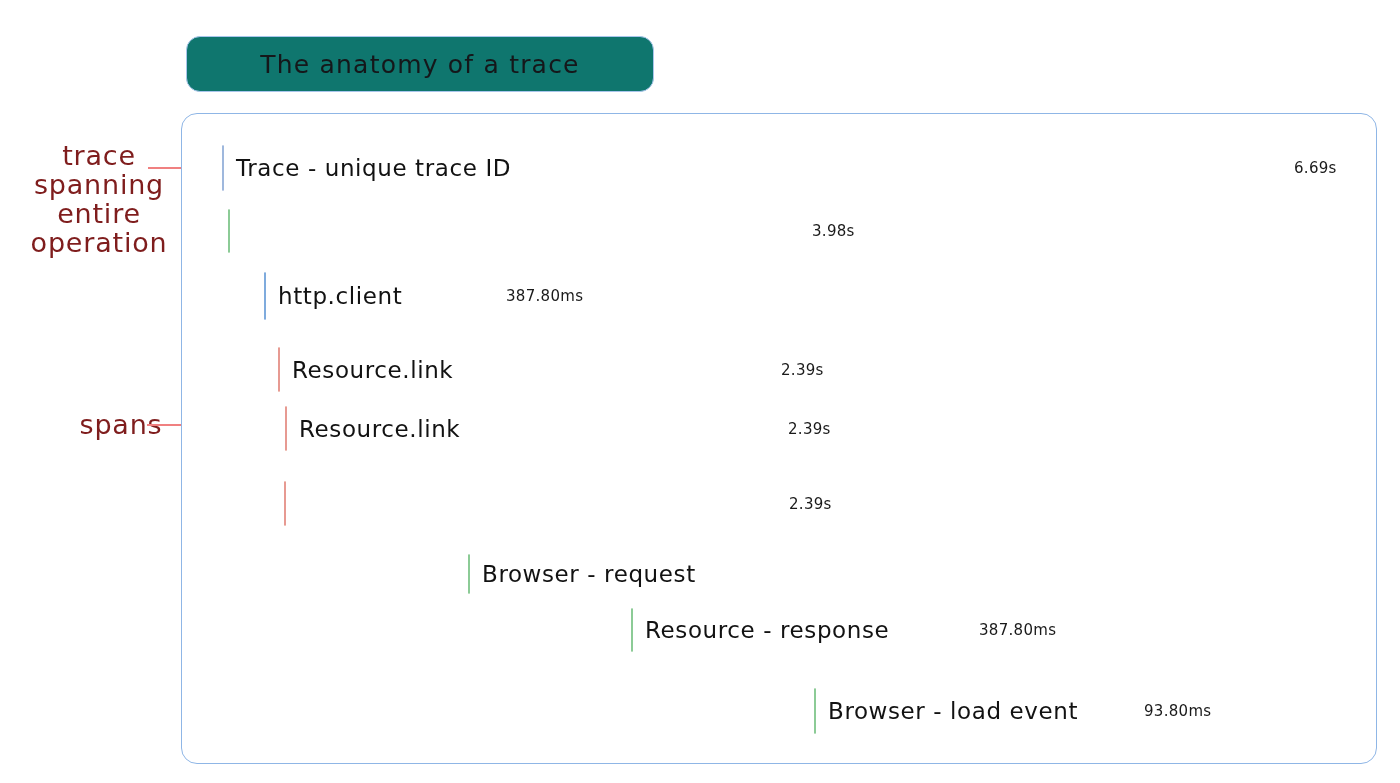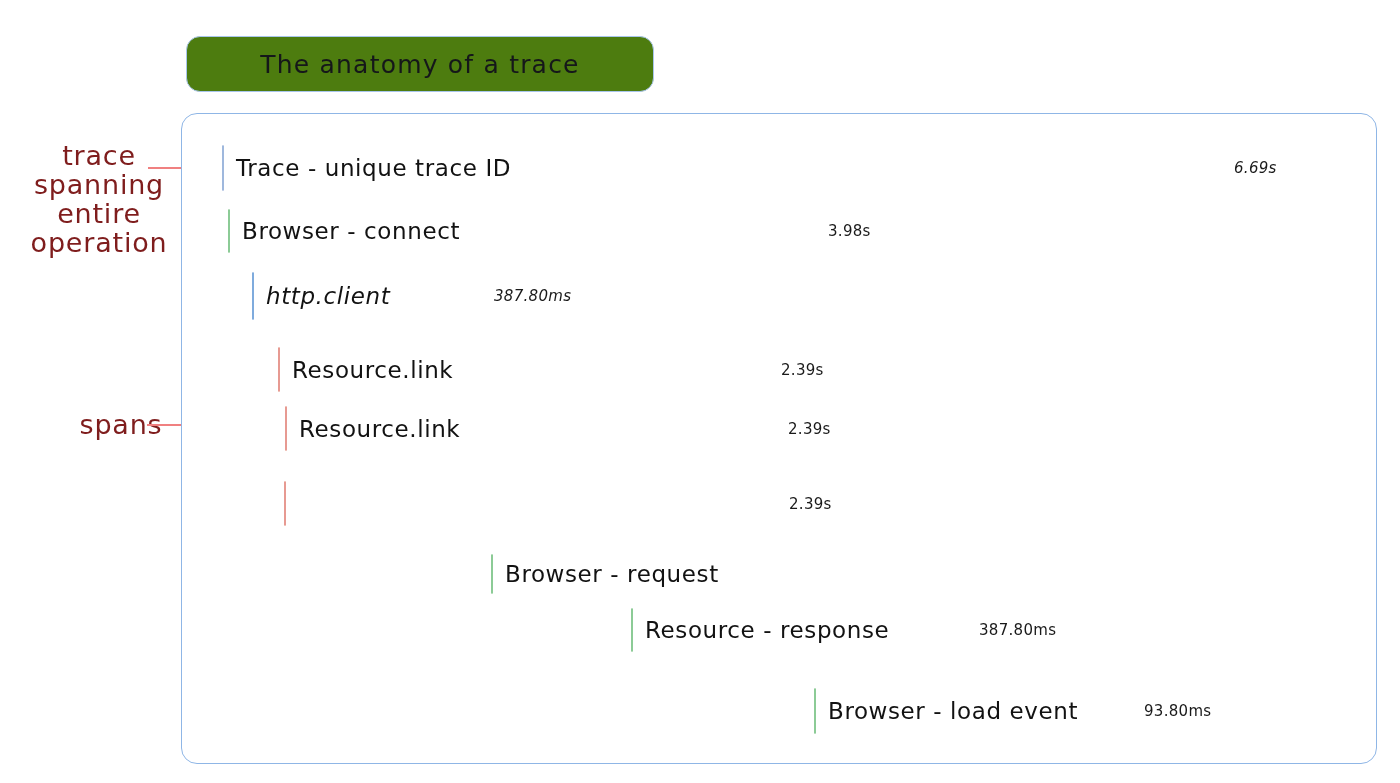--- a/index.html
+++ b/index.html
@@ -21,21 +21,21 @@
   .abs { position: absolute; box-sizing: border-box; }
 
   
   #title-box {
     left: 186px;
     top: 36px;
     width: 468px;
     height: 56px;
     border: 1.6px solid #a9c6ec;
     border-radius: 14px;
-    background: #4d7c0f;
+    background: #0f766e;
     display: flex;
     align-items: center;
     justify-content: center;
   }
   #title-text {
     font-size: 25px;
     letter-spacing: 1.2px;
     color: #15171a;
     white-space: nowrap;
   }
@@ -157,47 +157,46 @@
 
 <div class="leader-h" style="left:147px; top:424px; width:67px;"></div>
 <div class="spans-rail" style="left:212px; top:215px; height:522px;"></div>
 
 <div class="abs" id="trace-container"></div>
 
 <div id="spans-layer">
     <div class="span-row" style="left: 222px; top: 145px; width: 1134px; height: 46px;">
       <div class="bar purple"></div>
       <span class="bar-label handwriting">Trace - unique trace ID</span>
-      <span class="bar-duration handwriting" style="left: 1012px; font-style: italic;">6.69s</span>
+      <span class="bar-duration handwriting" style="left: 1072px;">6.69s</span>
     </div>
     <div class="span-row" style="left: 228px; top: 209px; width: 650px; height: 44px;">
       <div class="bar green"></div>
-      <span class="bar-label handwriting">Browser - connect</span>
-      <span class="bar-duration handwriting" style="left: 600px;">3.98s</span>
-    </div>
-    <div class="span-row" style="left: 252px; top: 272px; width: 34px; height: 48px; font-style: italic;">
+      <span class="bar-duration handwriting" style="left: 584px;">3.98s</span>
+    </div>
+    <div class="span-row" style="left: 264px; top: 272px; width: 34px; height: 48px;">
       <div class="bar blue"></div>
       <span class="bar-label handwriting">http.client</span>
       <span class="bar-duration handwriting" style="left: 242px;">387.80ms</span>
     </div>
     <div class="span-row" style="left: 278px; top: 347px; width: 243px; height: 45px;">
       <div class="bar yellow"></div>
       <span class="bar-label handwriting">Resource.link</span>
       <span class="bar-duration handwriting" style="left: 503px;">2.39s</span>
     </div>
     <div class="span-row" style="left: 285px; top: 406px; width: 243px; height: 45px;">
       <div class="bar yellow"></div>
       <span class="bar-label handwriting">Resource.link</span>
       <span class="bar-duration handwriting" style="left: 503px;">2.39s</span>
     </div>
     <div class="span-row" style="left: 284px; top: 481px; width: 243px; height: 45px;">
       <div class="bar yellow"></div>
       <span class="bar-duration handwriting" style="left: 505px;">2.39s</span>
     </div>
-    <div class="span-row" style="left: 491px; top: 554px; width: 146px; height: 40px;">
+    <div class="span-row" style="left: 468px; top: 554px; width: 146px; height: 40px;">
       <div class="bar green"></div>
       <span class="bar-label handwriting">Browser - request</span>
     </div>
     <div class="span-row" style="left: 631px; top: 608px; width: 28px; height: 44px;">
       <div class="bar green"></div>
       <span class="bar-label handwriting">Resource - response</span>
       <span class="bar-duration handwriting" style="left: 348px;">387.80ms</span>
     </div>
     <div class="span-row" style="left: 770px; top: 688px; width: 22px; height: 46px; margin-left: 44px;">
       <div class="bar green"></div>

